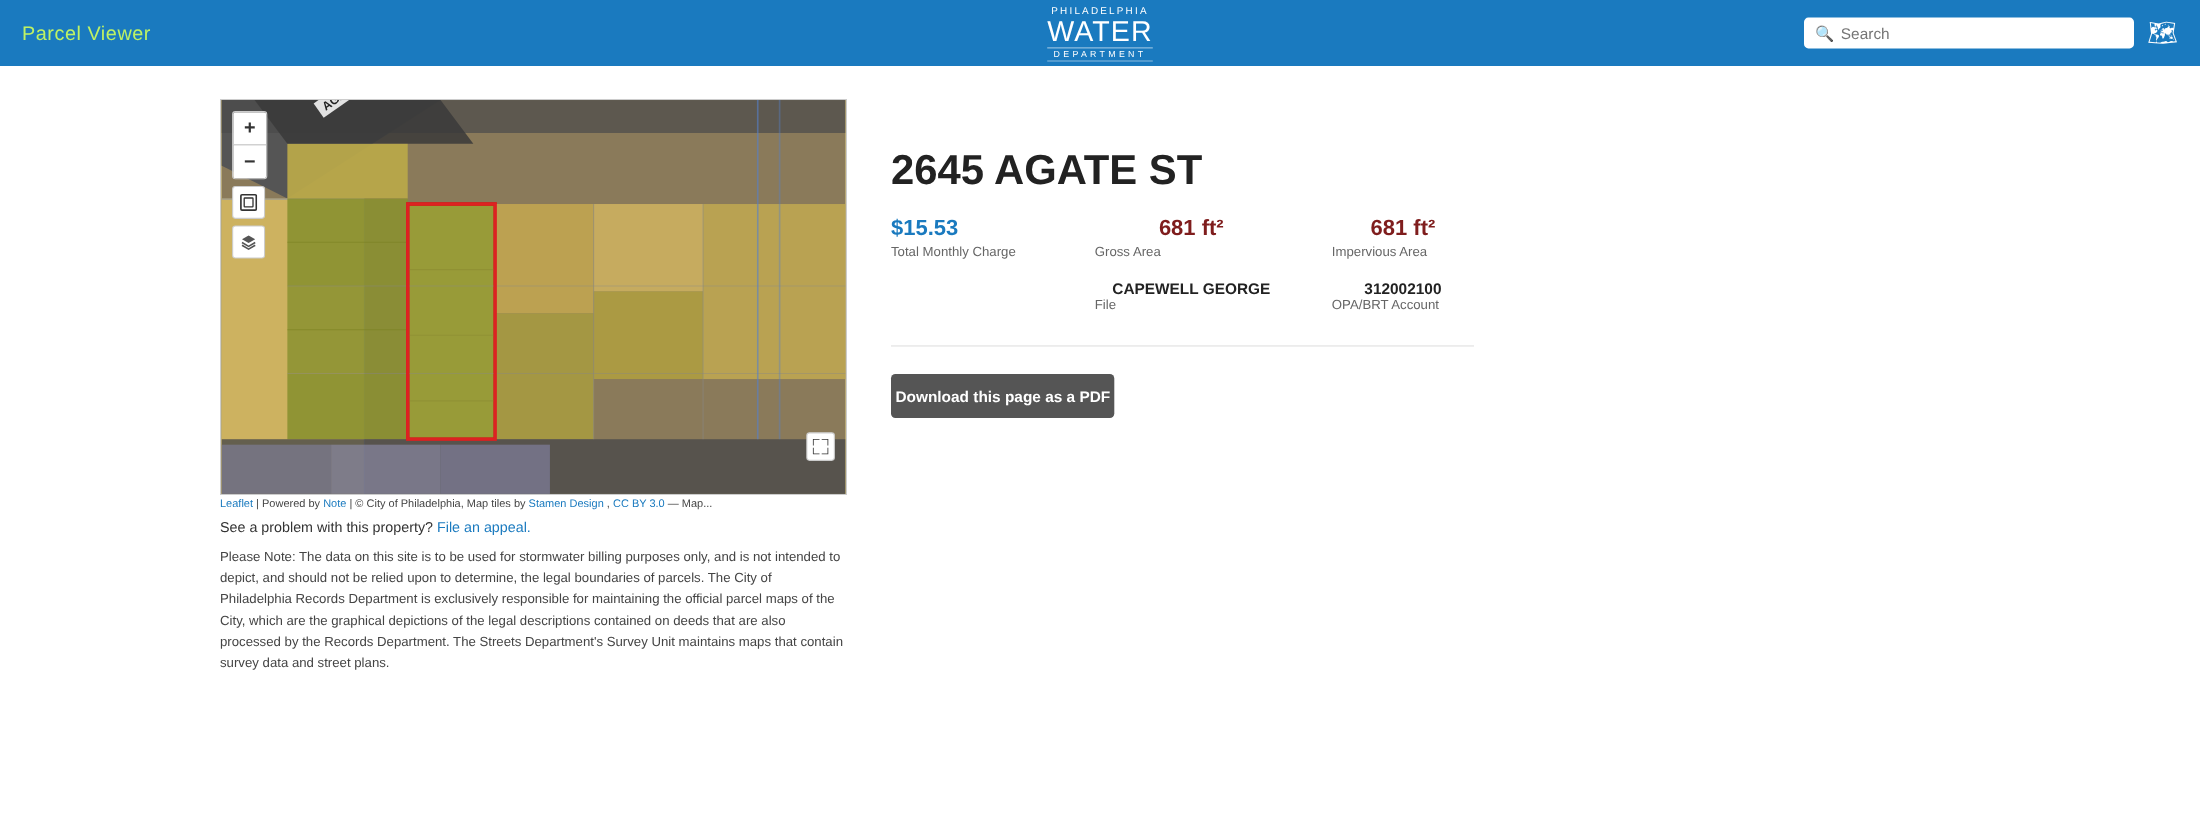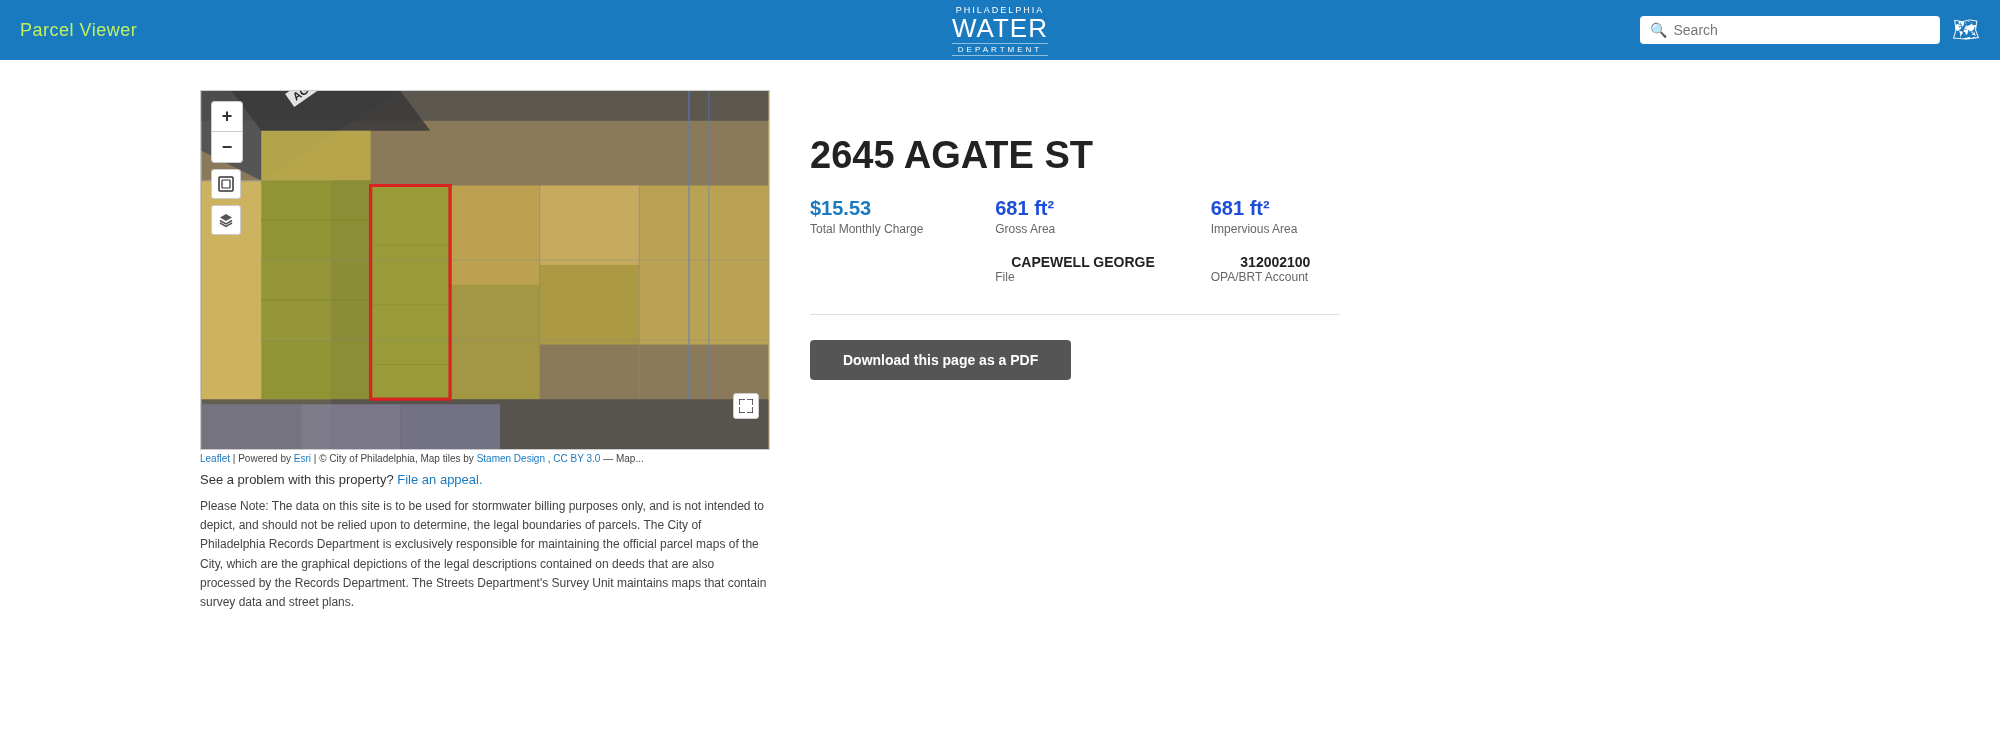--- a/index.html
+++ b/index.html
@@ -220,21 +220,22 @@
       gap: 0 40px;
       margin-bottom: 30px;
     }
     .stat-block { }
     .stat-value {
       font-size: 20px;
       font-weight: bold;
       color: #1a7abf;
     }
     .stat-value.dark {
-      color: #1d4ed8;
+      color: #7f1d1d;
+      text-align: center;
     }
     .stat-label {
       font-size: 12px;
       color: #666;
       margin-top: 2px;
     }
     .stat-name {
       font-size: 14px;
       font-weight: bold;
       color: #222;
@@ -242,21 +243,21 @@
       text-align: center;
     }
     .stat-name-label {
       font-size: 12px;
       color: #666;
     }
     .download-btn {
       background: #555;
       color: #fff;
       border: none;
-      padding: 12px 33px;
+      padding: 12px 4px;
       font-size: 14px;
       border-radius: 4px;
       cursor: pointer;
       font-weight: 600;
       margin-top: 10px;
     }
 
     .divider-line {
       border: none;
       border-top: 1px solid #e0e0e0;
@@ -377,21 +378,21 @@
           <polyline points="8,0 14,0 14,6" stroke="#333" stroke-width="1.5" fill="none"></polyline>
           <polyline points="14,8 14,14 8,14" stroke="#333" stroke-width="1.5" fill="none"></polyline>
           <polyline points="6,14 0,14 0,8" stroke="#333" stroke-width="1.5" fill="none"></polyline>
         </svg>
       </div>
     </div>
 
     <div class="map-attribution">
       <a href="#">Leaflet</a>
       <span> | Powered by </span>
-      <a href="#">Esri</a>
+      <a href="#">Note</a>
       <span> | © City of Philadelphia, Map tiles by </span>
       <a href="#">Stamen Design</a>
       <span>, </span>
       <a href="#">CC BY 3.0</a>
       <span> — Map...</span>
     </div>
 
     <div class="below-map">
       <p class="file-appeal-text">
         <span>See a problem with this property?</span>

